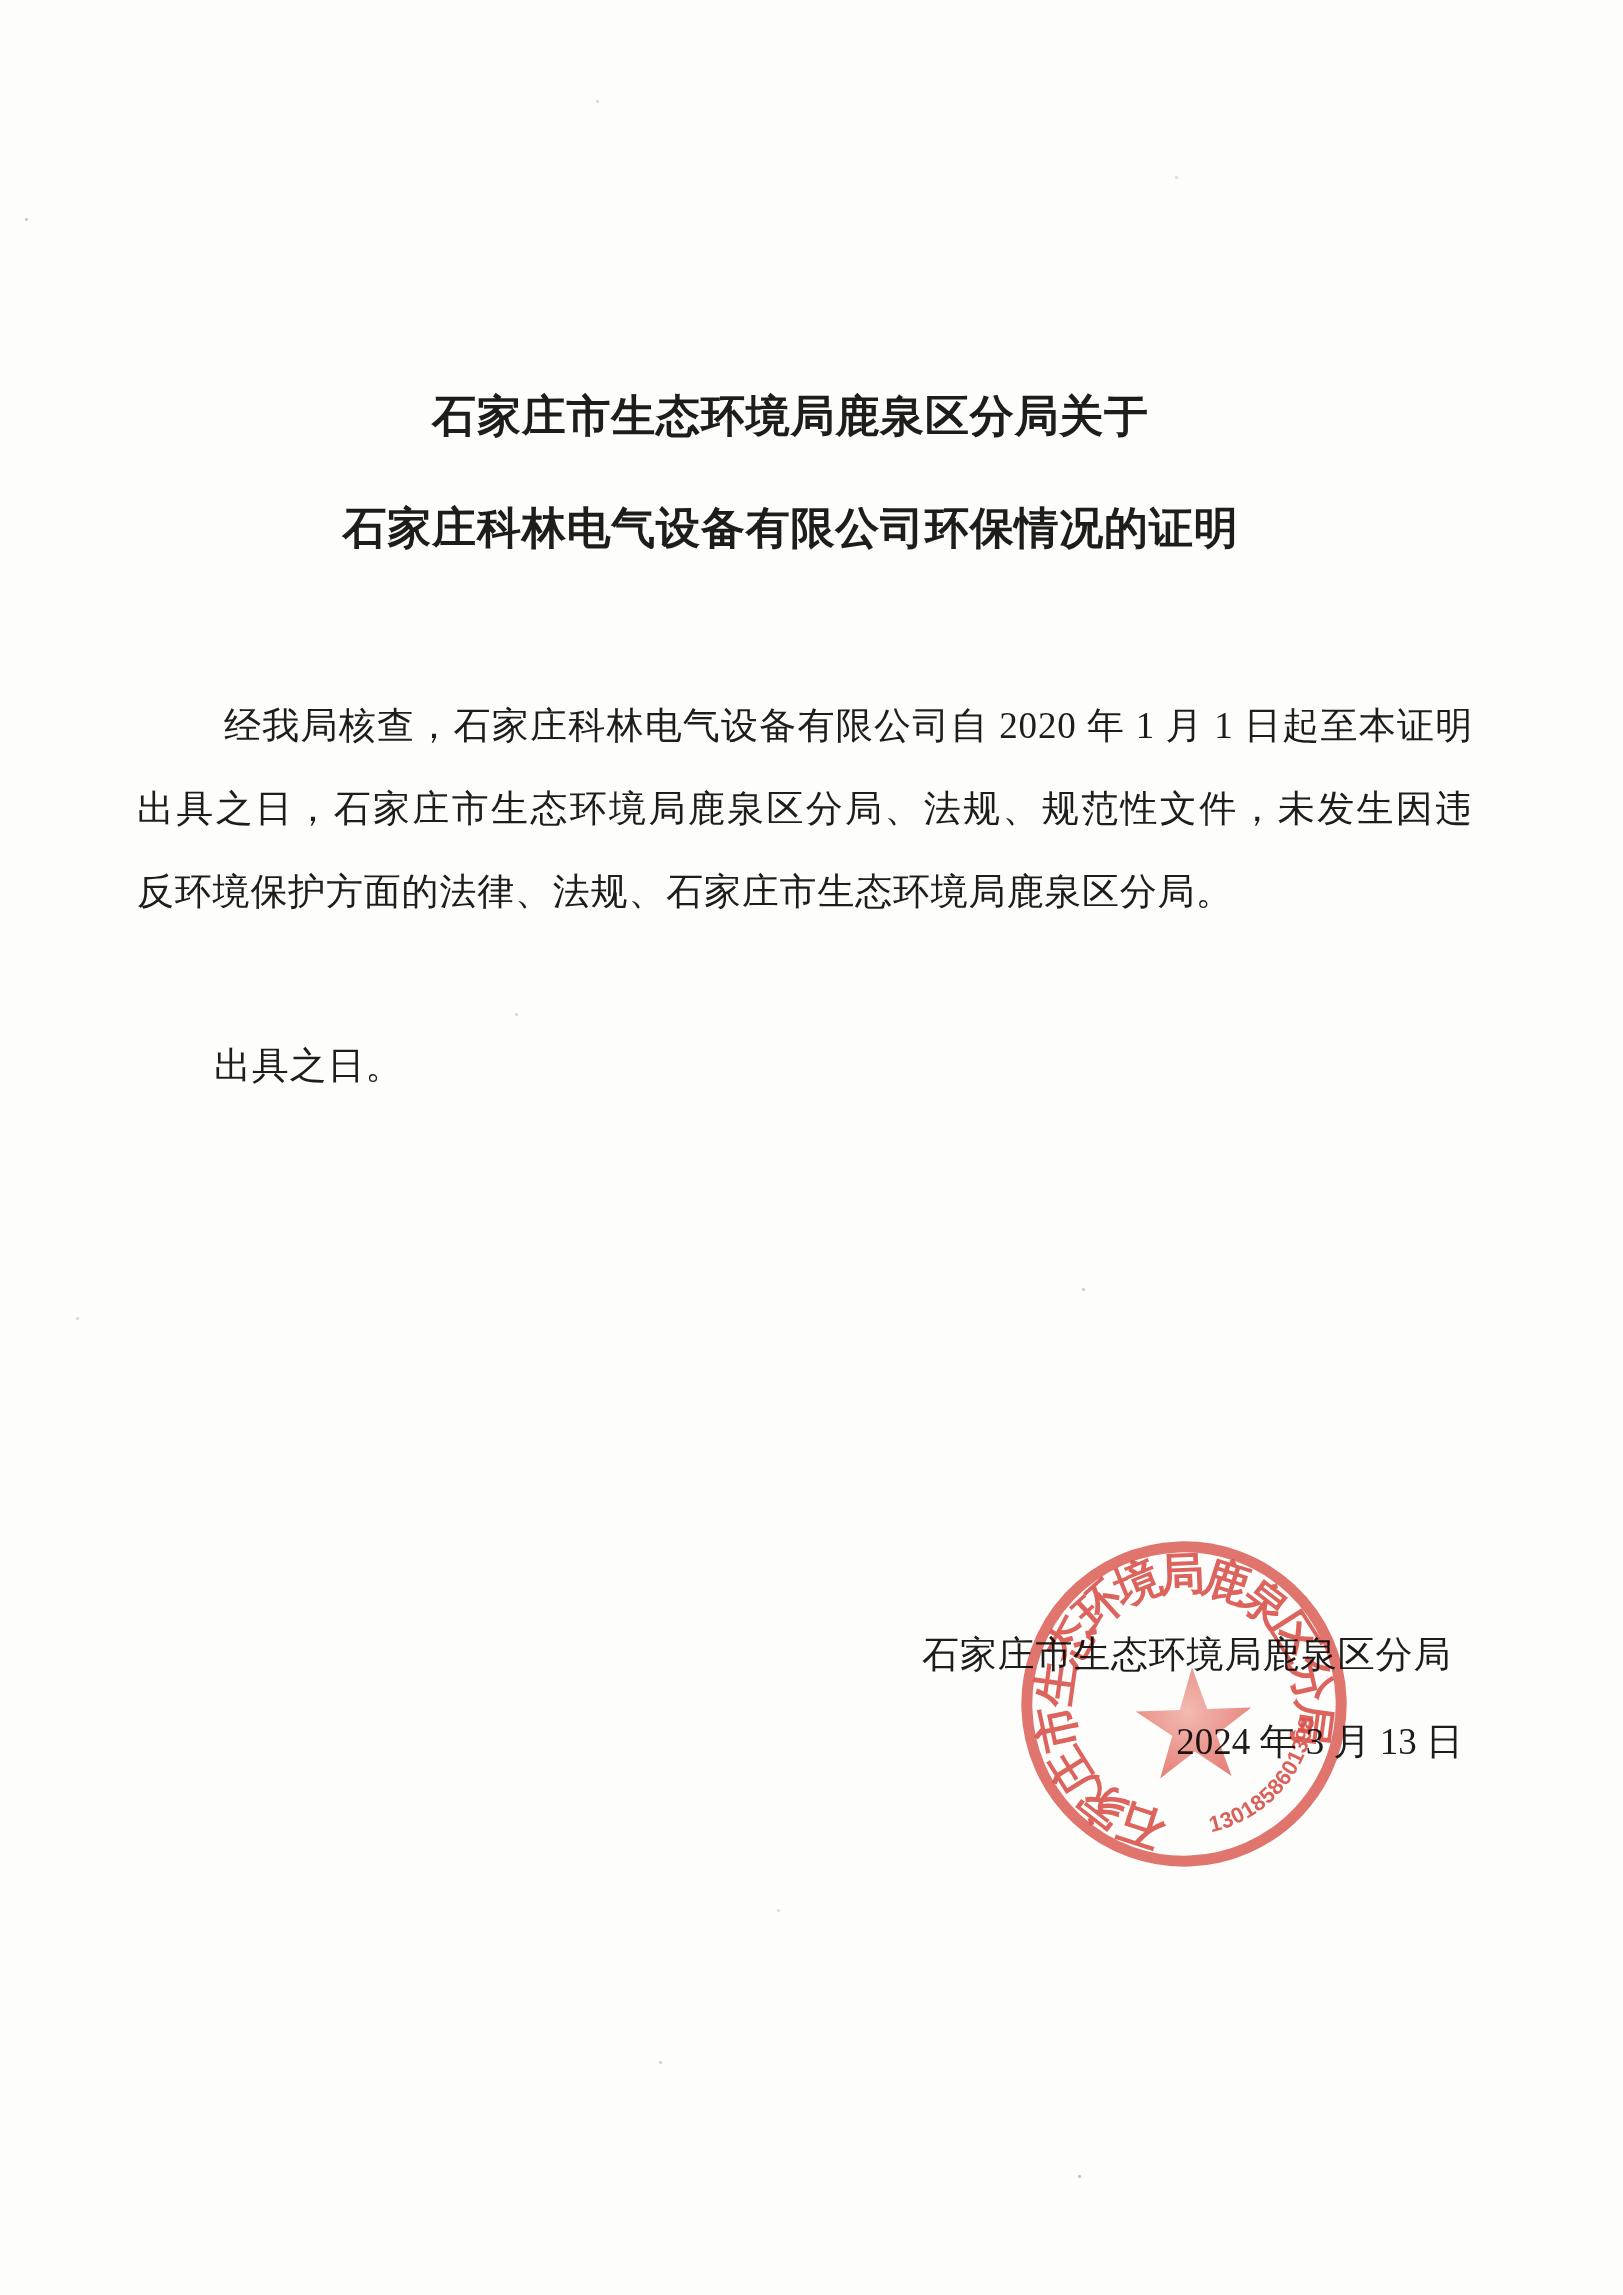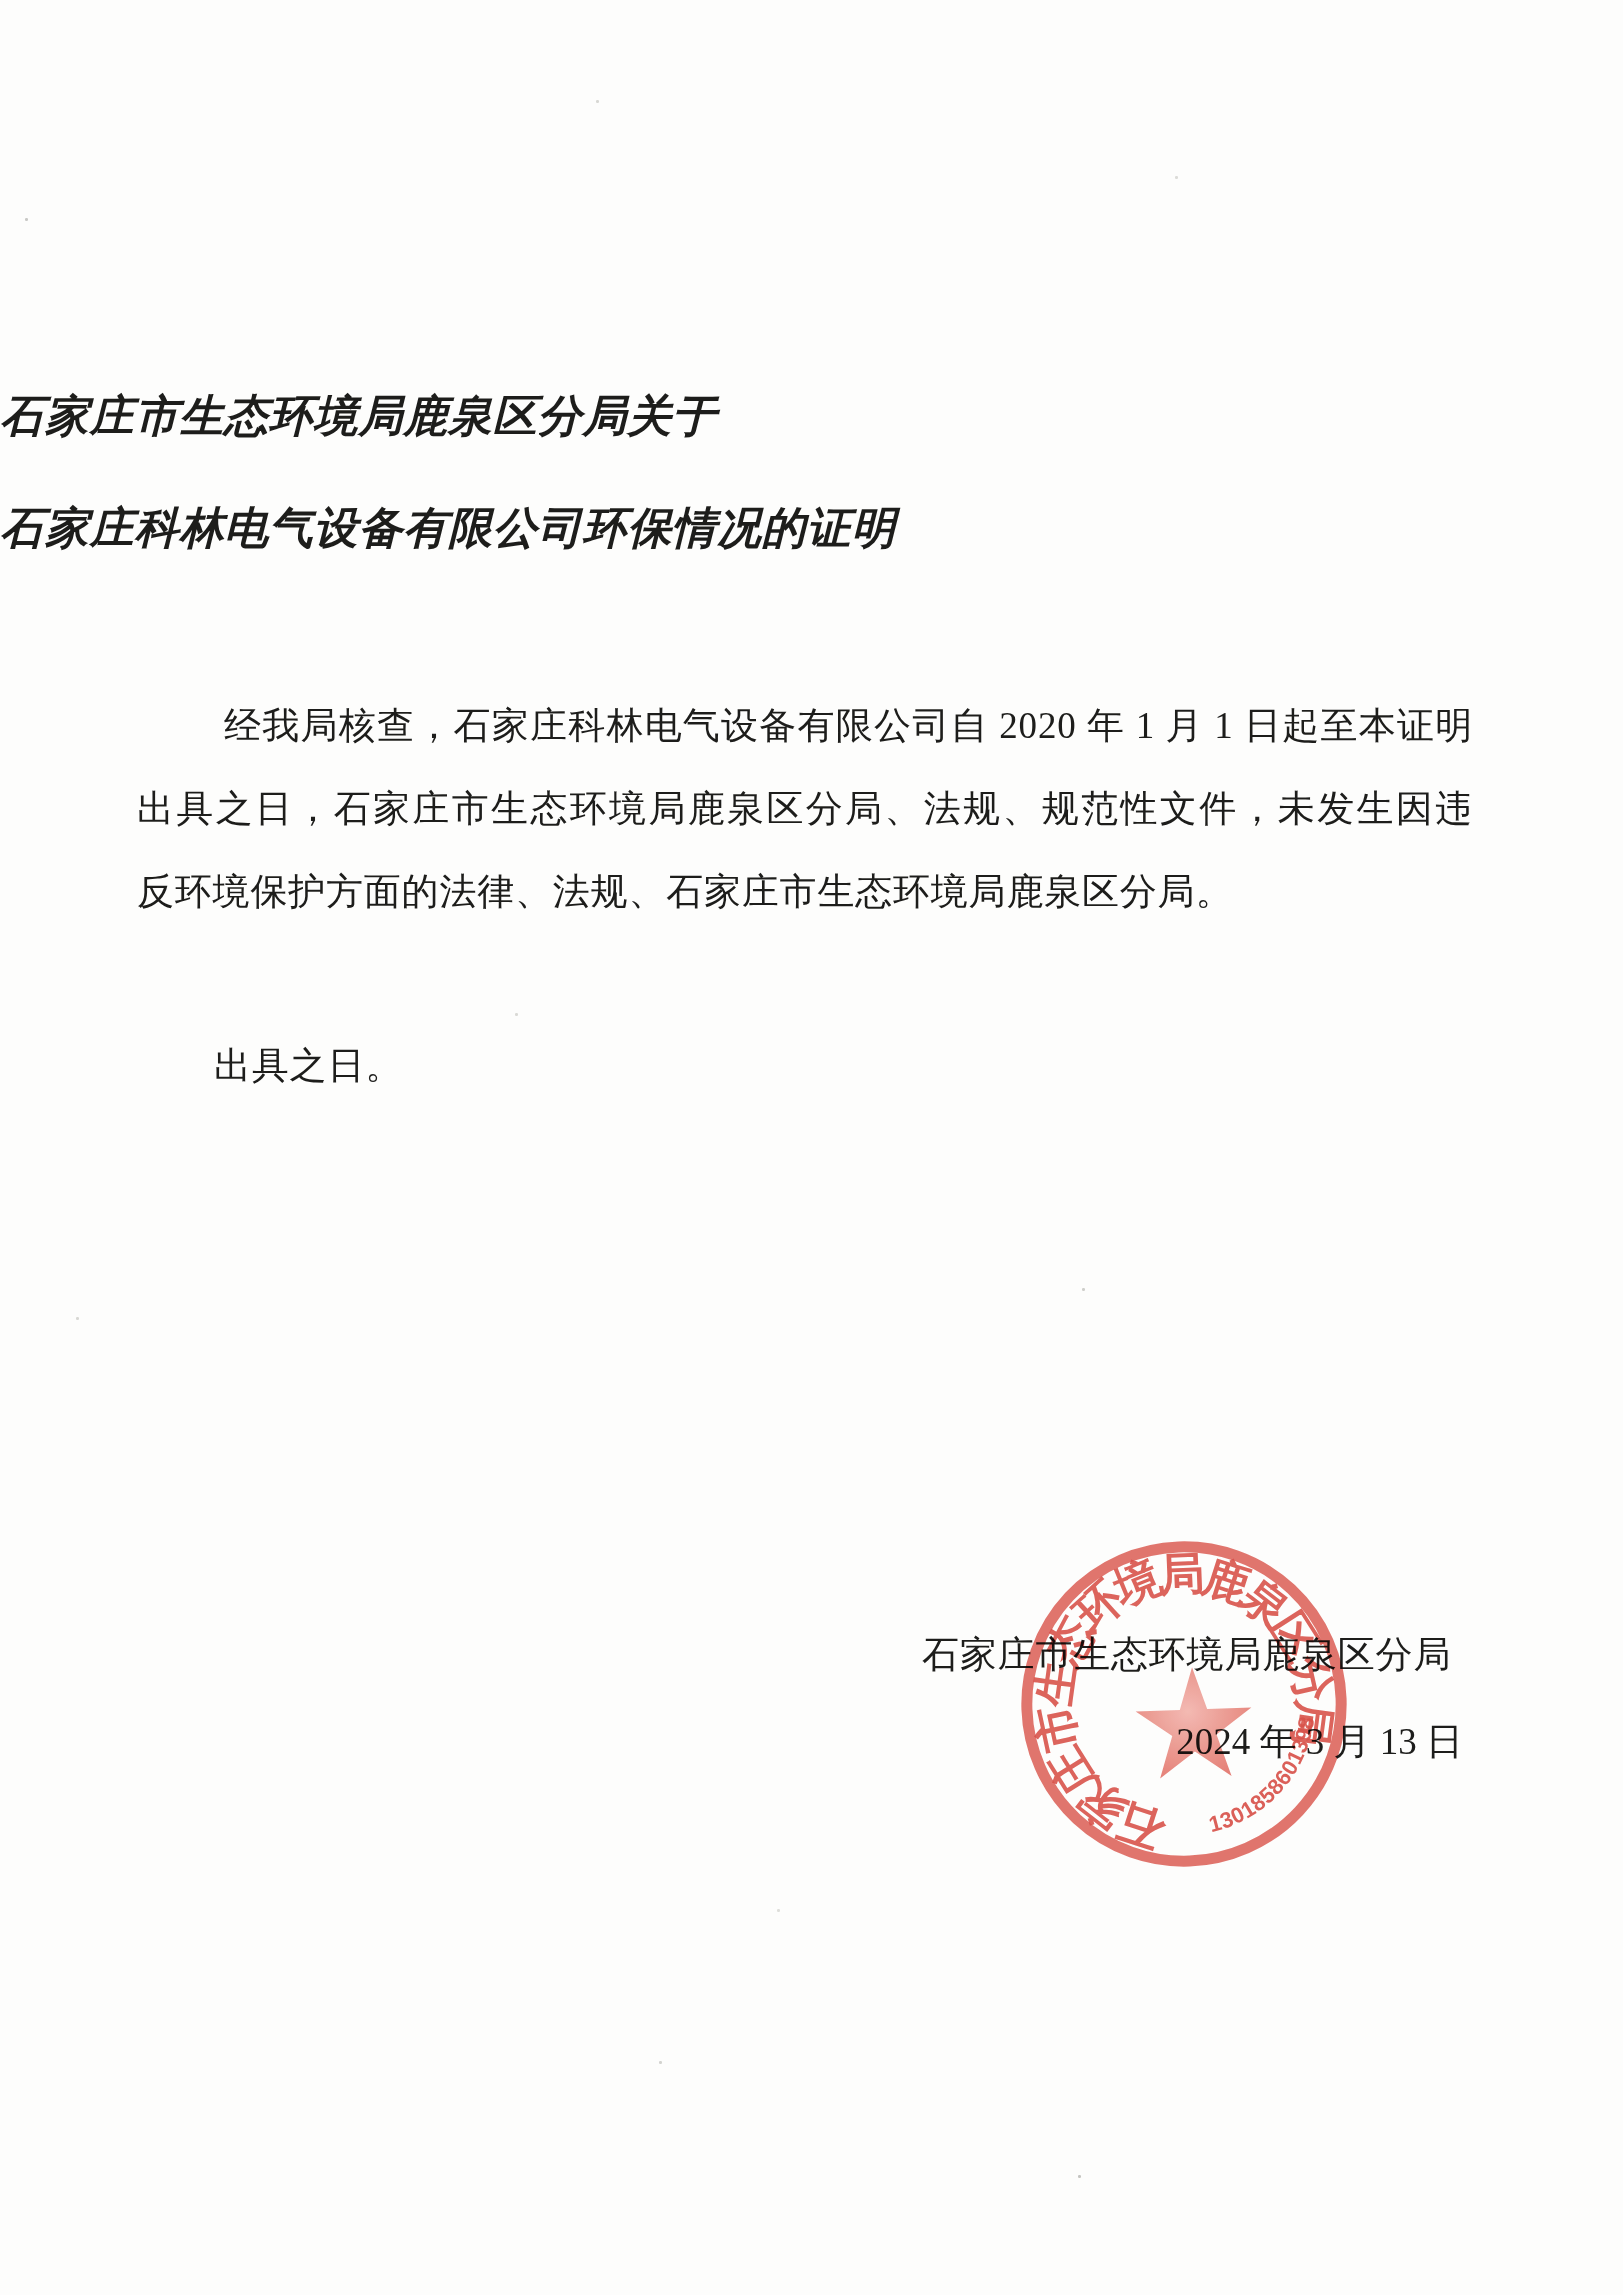--- a/index.html
+++ b/index.html
@@ -7,24 +7,24 @@
     position:relative;
     width:1623px;height:2295px;
     margin:0 auto;
     background:#fdfdfc;
     overflow:hidden;
     font-family:"Liberation Serif","DejaVu Serif",serif;
     color:#1d1d1b;
   }
   .title-line{
     position:absolute;left:0;width:1581px;
+    text-align:center;
     font-size:44px;line-height:51px;
     font-weight:700;letter-spacing:0.8px;
     white-space:nowrap;
-    font-style:italic;
   }
   .title-line.l1{top:391px;}
   .title-line.l2{top:476px;margin-top:27px;}
   .body-text{
     position:absolute;left:137px;top:684px;width:1336px;
     font-size:37px;line-height:83px;letter-spacing:0.8px;
   }
   .body-line{white-space:nowrap;}
   .body-line.fill{text-align:justify;text-align-last:justify;text-justify:inter-character;white-space:normal;}
   .body-line.indent{text-indent:87px;}

